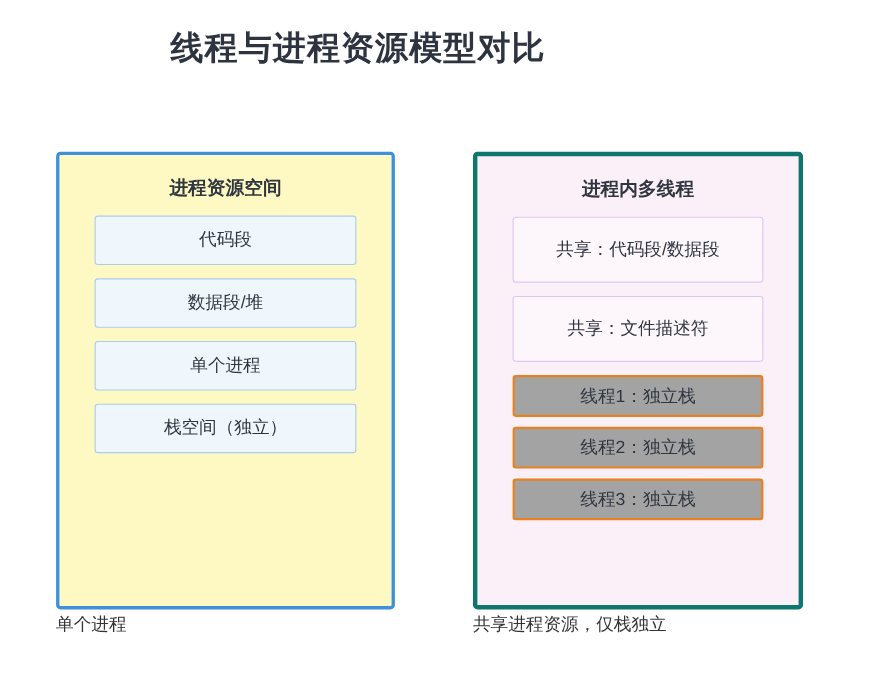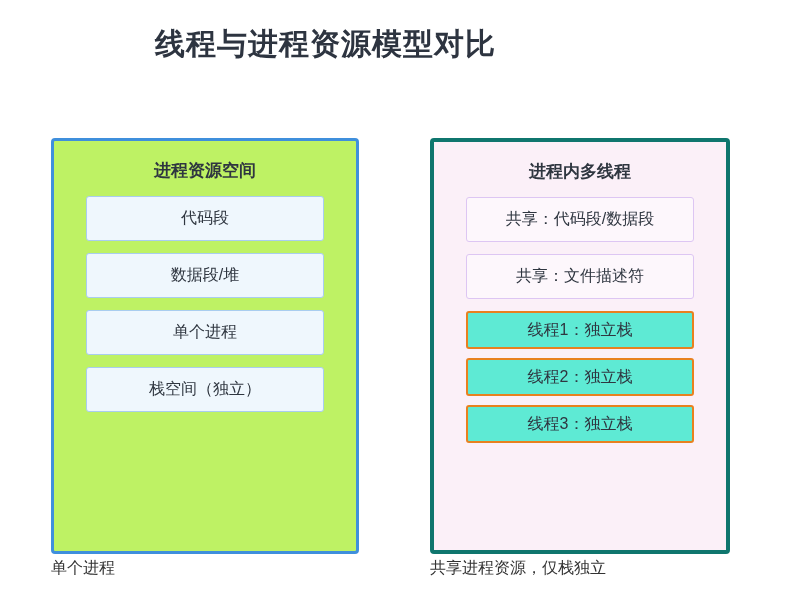--- a/index.html
+++ b/index.html
@@ -33,21 +33,21 @@
   .panel {
     position: absolute;
     top: 138px;
     box-sizing: border-box;
     border-radius: 4px;
   }
   .panel-left {
     left: 51px;
     width: 308px;
     height: 416px;
-    background: #bef264;
+    background: #fef9c3;
     border: 3px solid #3f8fdc;
   }
   .panel-right {
     left: 430px;
     width: 300px;
     height: 416px;
     background: #fbf0f8;
     border: 4px solid #0f766e;
   }
   .panel-header {
@@ -71,29 +71,29 @@
     align-items: center;
     justify-content: center;
   }
   .item-proc {
     height: 45px;
     margin-bottom: 12px;
     background: #eff7fd;
     border: 1px solid #a9cdef;
   }
   .item-shared {
-    height: 45px;
+    height: 60px;
     margin-bottom: 12px;
     background: #fdf7fc;
     border: 1px solid #ddc6f3;
   }
   .item-thread {
     height: 38px;
     margin-bottom: 9px;
-    background: #5eead4;
+    background: #a3a3a3;
     border: 2px solid #e8811f;
   }
   .caption {
     position: absolute;
     top: 558px;
     font-size: 16px;
     color: #333333;
   }
   .caption-left {
     left: 51px;

